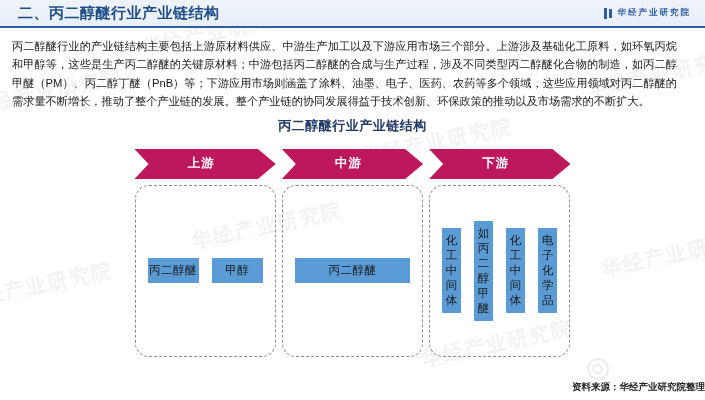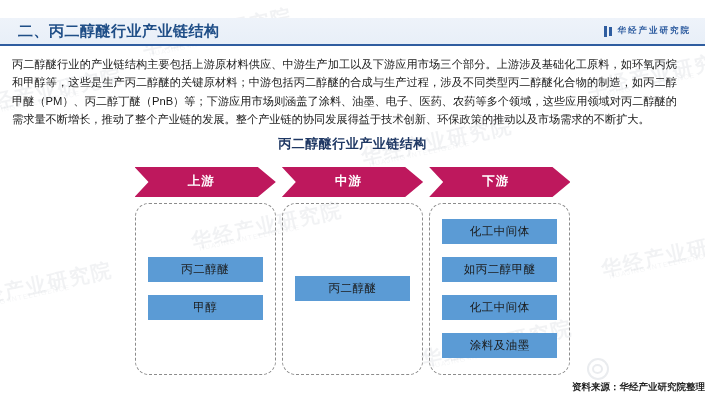--- a/index.html
+++ b/index.html
@@ -45,21 +45,20 @@
     position: relative;
     z-index: 2;
     height: 28px;
     background: linear-gradient(to bottom, #eef3fa 0%, #e8eff8 100%);
     border-bottom: 2px solid #2f5da0;
     display: flex;
     align-items: center;
     justify-content: space-between;
     padding: 0 14px 0 18px;
     box-sizing: border-box;
-    margin-top: 18px;
   }
   .header-title {
     color: #1f4e87;
     font-size: 15px;
     font-weight: bold;
     letter-spacing: 0.5px;
   }
   .header-brand {
     display: flex;
     align-items: center;
@@ -151,21 +150,21 @@
     display: flex;
     gap: 6px;
     height: 172px;
   }
   .column {
     flex: 1;
     border: 1px dashed #8c8c8c;
     border-radius: 14px;
     box-sizing: border-box;
     display: flex;
-    flex-direction: column;
+    flex-direction: row;
     justify-content: center;
     align-items: center;
     gap: 13px;
     padding: 10px 12px;
   }
   .node {
     width: 100%;
     background: #5b9bd5;
     color: #1a1a1a;
     font-size: 11.5px;
@@ -271,20 +270,20 @@
     </div>
 
     <div class="column">
       <div class="node">丙二醇醚</div>
     </div>
 
     <div class="column">
       <div class="node">化工中间体</div>
       <div class="node">如丙二醇甲醚</div>
       <div class="node">化工中间体</div>
-      <div class="node">涂料及油墨</div>
+      <div class="node">电子化学品</div>
     </div>
 
   </div>
 </div>
 
 <div class="weibo-wm"></div>
 <div class="source">资料来源：华经产业研究院整理</div>
 
 </body></html>

